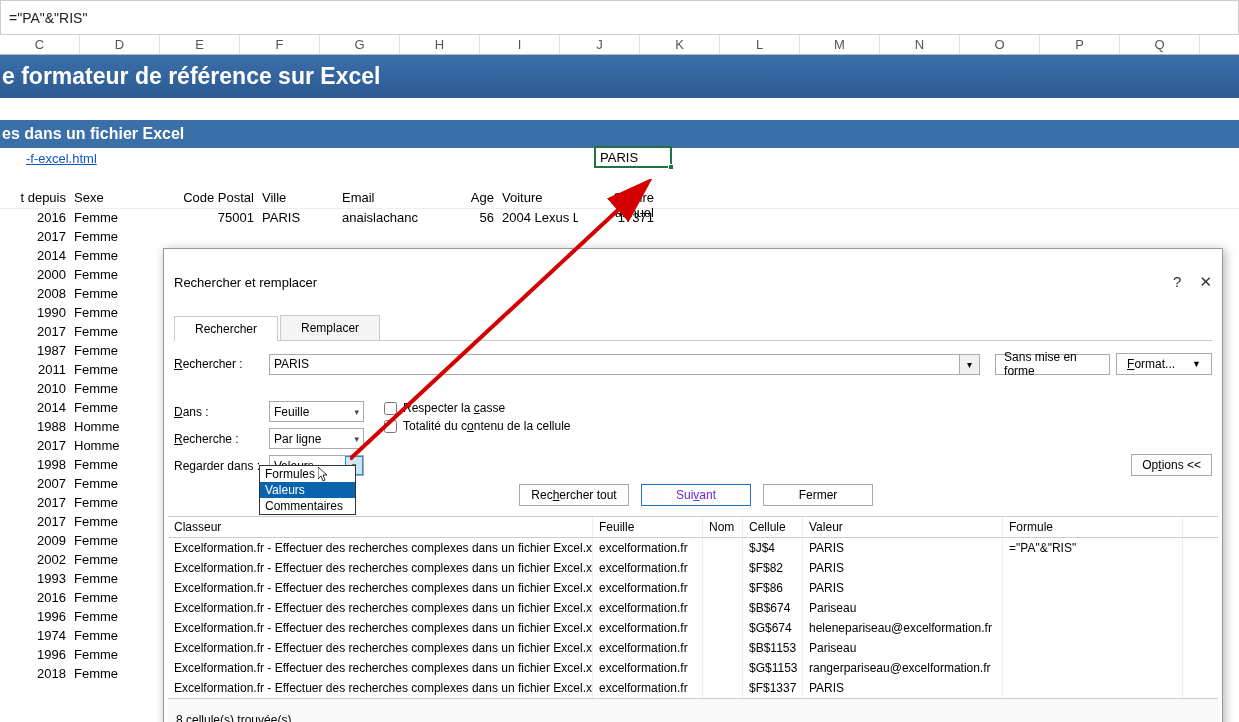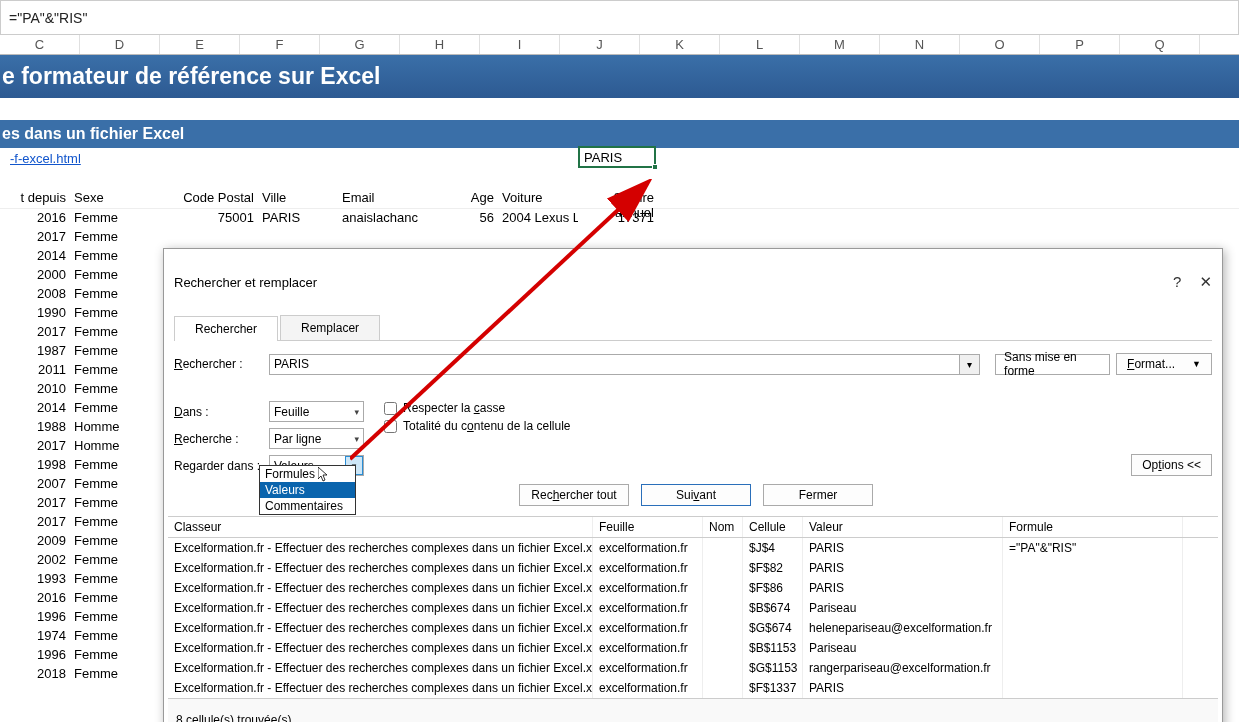--- a/index.html
+++ b/index.html
@@ -7,21 +7,21 @@
 
 .formula-bar { border: 1px solid #ccc; height: 35px; display: flex; align-items: center; padding: 0 8px; font-size: 14px; }
 .formula-bar span { color: #222; }
 
 .col-headers { display: flex; border-bottom: 1px solid #bbb; height: 20px; background: #fff; }
 .col-headers div { flex: 0 0 80px; text-align: center; font-size: 13px; color: #555; border-right: 1px solid #e0e0e0; line-height: 19px; }
 
 .banner1 { background: linear-gradient(#3a6fa8,#2d5a92); color: #fff; font-size: 23px; font-weight: 600; padding: 8px 0 8px 2px; }
 .spacer-row { height: 22px; }
 .banner2 { background: #3a6fa8; color: #fff; font-size: 16px; font-weight: 600; padding: 5px 0 5px 2px; }
-.link-row { padding: 3px 0 3px 10px; font-size: 13px; position:relative; height:22px;}
+.link-row { padding: 3px 0 3px 10px; font-size: 13px; position:relative; height:22px;margin-left:16px;}
 .link-row a { color: #1155cc; text-decoration: underline; }
 
 .selected-cell { position:absolute; left:578px; top:-2px; width:78px; height:22px; border:2px solid #217346; font-size:13px; padding:2px 4px; background:#fff; }
 .cell-handle { position:absolute; right:-4px; bottom:-4px; width:6px; height:6px; background:#217346; border:1px solid #fff;}
 
 .table-headers { display: flex; font-size: 13px; height: 21px; border-bottom: 1px solid #eee; }
 .th { padding: 2px 4px; }
 .data-rows { font-size: 13px; }
 .data-row { display: flex; height: 19px; }
 .td { padding: 1px 4px; white-space: nowrap; overflow: hidden; }
@@ -33,21 +33,21 @@
 .tabs { display:flex; border-bottom:1px solid #ccc; margin:0 10px;}
 .tab { padding:5px 20px; font-size:12px; border:1px solid #ccc; border-bottom:none; background:#f4f4f4; margin-right:2px; }
 .tab.active { background:#fff; position:relative; top:1px;}
 .dlg-body { padding: 12px 10px 8px 10px; font-size:12px; position:relative;}
 .row { display:flex; align-items:center; margin-bottom:6px; }
 .lbl { width:95px; }
 .search-input { flex:1; border:1px solid #aaa; height:21px; padding:2px 4px; font-size:12px;}
 .dd-btn { width:20px; height:21px; border:1px solid #aaa; border-left:none; background:#f0f0f0; text-align:center; font-size:10px; line-height:19px;}
 .fmt-box { margin-left:15px; border:1px solid #aaa; height:21px; padding:2px 8px; display:flex; align-items:center; font-size:12px; width:115px; justify-content:center;}
 .btn { border:1px solid #aaa; background:#fdfdfd; height:22px; padding:0 10px; font-size:12px; margin-left:6px; display:flex; align-items:center; gap:17px;}
-.btn.primary { border:1px solid #2a6fba; color:#000000; }
+.btn.primary { border:1px solid #2a6fba; color:#6d28d9; }
 .opts-right { margin-left:auto;}
 .combo { border:1px solid #aaa; width:95px; height:21px; font-size:12px; padding:1px 4px; display:flex; justify-content:space-between; align-items:center; background:#fff;}
 .combo .arrow{font-size:9px; color:#444;}
 .combo.hl .arrow-box{ width:18px; height:19px; margin:-1px -4px -1px 0; background:#cde6f7; border:1px solid #2a8dd4; text-align:center; font-size:9px; line-height:18px;}
 .chk { display:flex; align-items:center; gap:6px; margin-bottom:4px;}
 .chk input{width:13px;height:13px;}
 .dropdown-list { position:absolute; border:1px solid #333; background:#fff; width:97px; font-size:12px;}
 .dropdown-list div{padding:1px 5px;}
 .dropdown-list .sel{background:#0a64ad;color:#fff;}
 .btn-row{display:flex; justify-content:center; padding:0 10px 10px 10px; gap:6px;}

